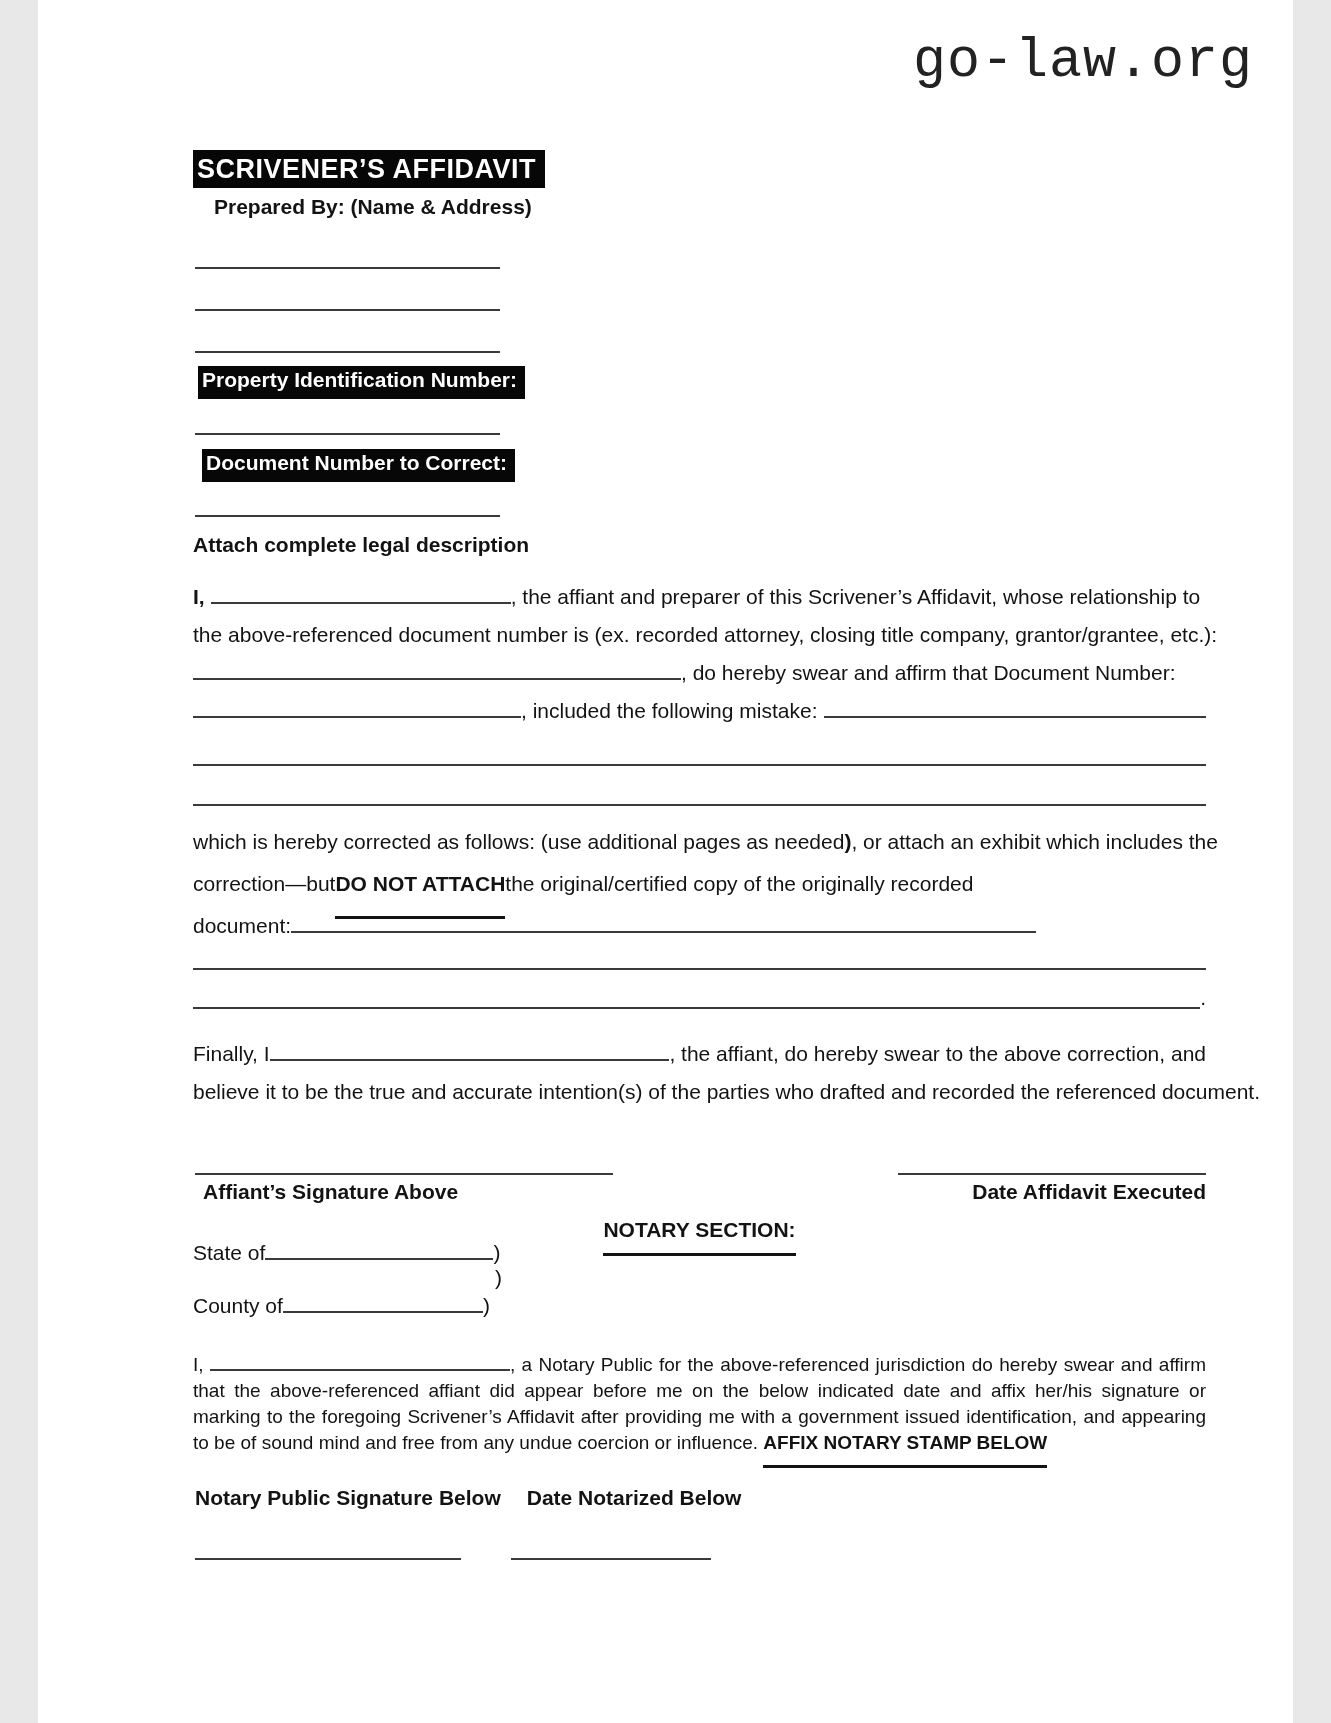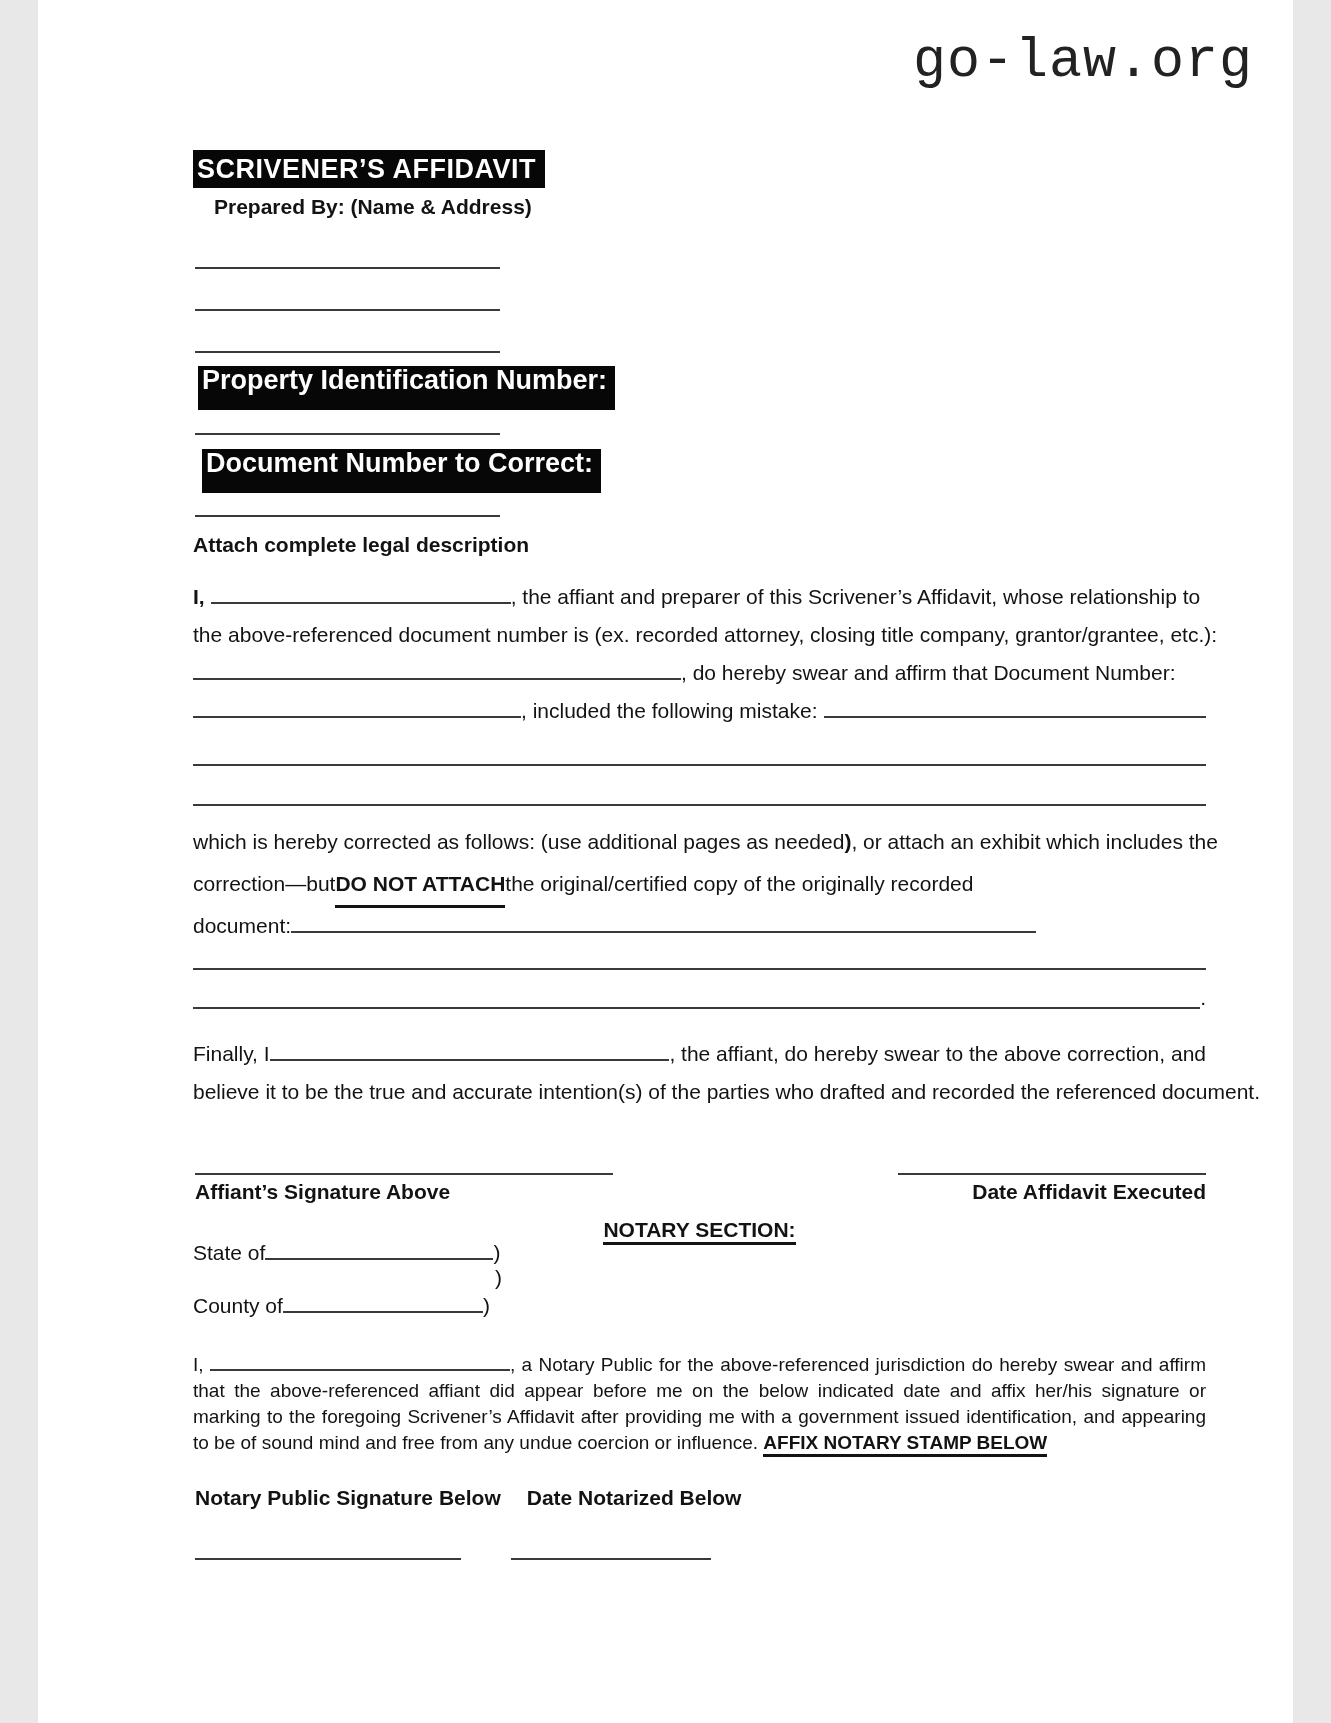--- a/index.html
+++ b/index.html
@@ -16,26 +16,26 @@
   .content{position:absolute;left:155px;top:0;width:1013px;height:100%;}
   .abs{position:absolute;}
   .row{
     position:absolute;display:flex;align-items:baseline;
     white-space:nowrap;font-size:21px;line-height:38px;width:1013px;
   }
   .hbox{
     display:inline-block;background:#070707;color:#ffffff;font-weight:bold;
   }
   .title-box{font-size:27px;line-height:30px;padding:4px 9px 4px 4px;letter-spacing:0.5px;}
-  .label-box{font-size:27px;line-height:24px;padding:2px 8px 18px 4px;}
+  .label-box{font-size:21px;line-height:24px;padding:2px 8px 7px 4px;}
   .b{font-weight:bold;}
   .line{position:absolute;height:0;border-top:2px solid #3a3a3a;}
   .bl{display:inline-block;border-bottom:2px solid #3a3a3a;height:1.05em;}
   .grow{flex:1 1 auto;}
-  .uline{border-bottom:3px solid #131313;padding-bottom:1px;}
+  .uline{border-bottom:3px solid #131313;padding-bottom:12px;}
   .notary-head{position:absolute;width:1013px;text-align:center;font-size:21px;line-height:24px;}
   .jpara{
     position:absolute;width:1013px;font-size:19px;line-height:26px;
     text-align:justify;
   }
   .p2row{line-height:40px;}
   .period{font-size:21px;line-height:22px;}
 </style>
 </head>
 <body>
@@ -106,21 +106,21 @@
       <span class="bl" style="width:415px;"></span>
       <span>, the affiant, do hereby swear to the above correction, and</span>
     </div>
     <div class="row" style="top:1073px;">
       <span>believe it to be the true and accurate intention(s) of the parties who drafted and recorded the referenced document.</span>
     </div>
 
     <div class="line" style="top:1173px;left:2px;width:418px;"></div>
     <div class="line" style="top:1173px;left:705px;width:308px;"></div>
     <div class="row b" style="top:1180px;line-height:24px;">
-      <span style="margin-left:2px;">Affiant’s Signature Above</span>
+      <span style="margin-left:10px;">Affiant’s Signature Above</span>
       <span class="grow"></span>
       <span>Date Affidavit Executed</span>
     </div>
 
     <div class="notary-head" style="top:1218px;">
       <span class="b uline">NOTARY SECTION:</span>
     </div>
 
     <div class="row" style="top:1236px;line-height:30px;">
       <span>State of </span>

